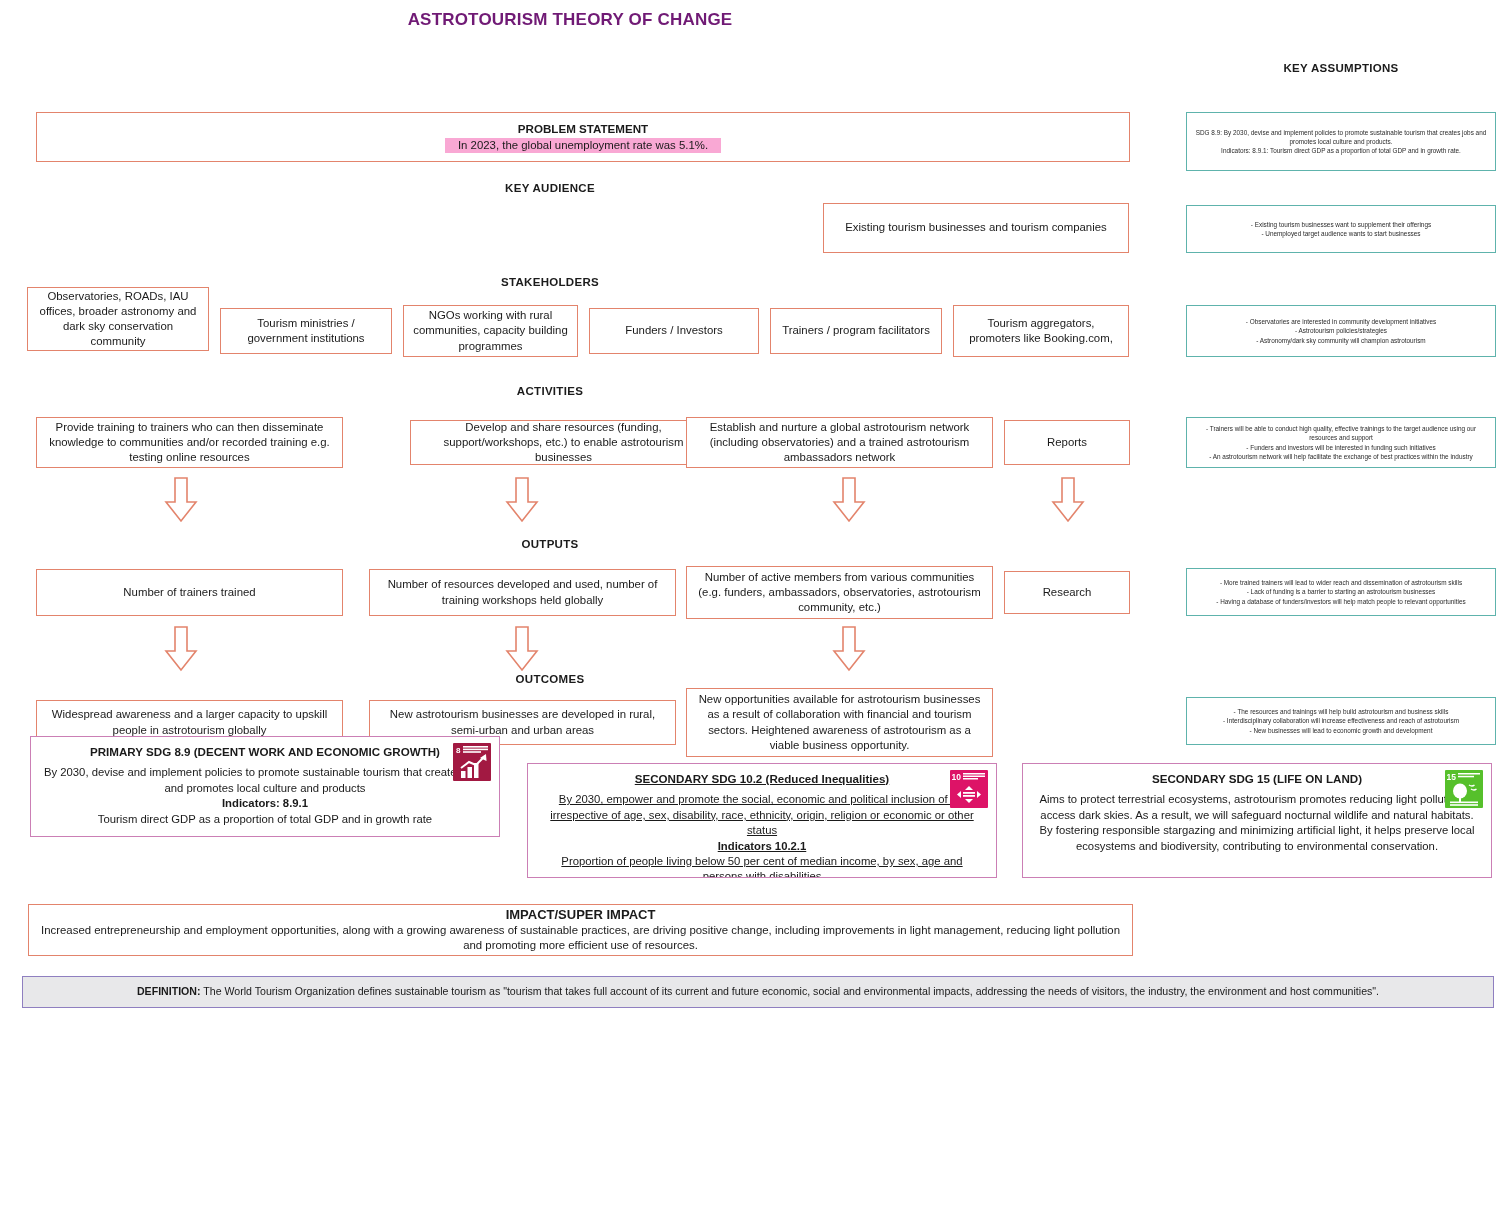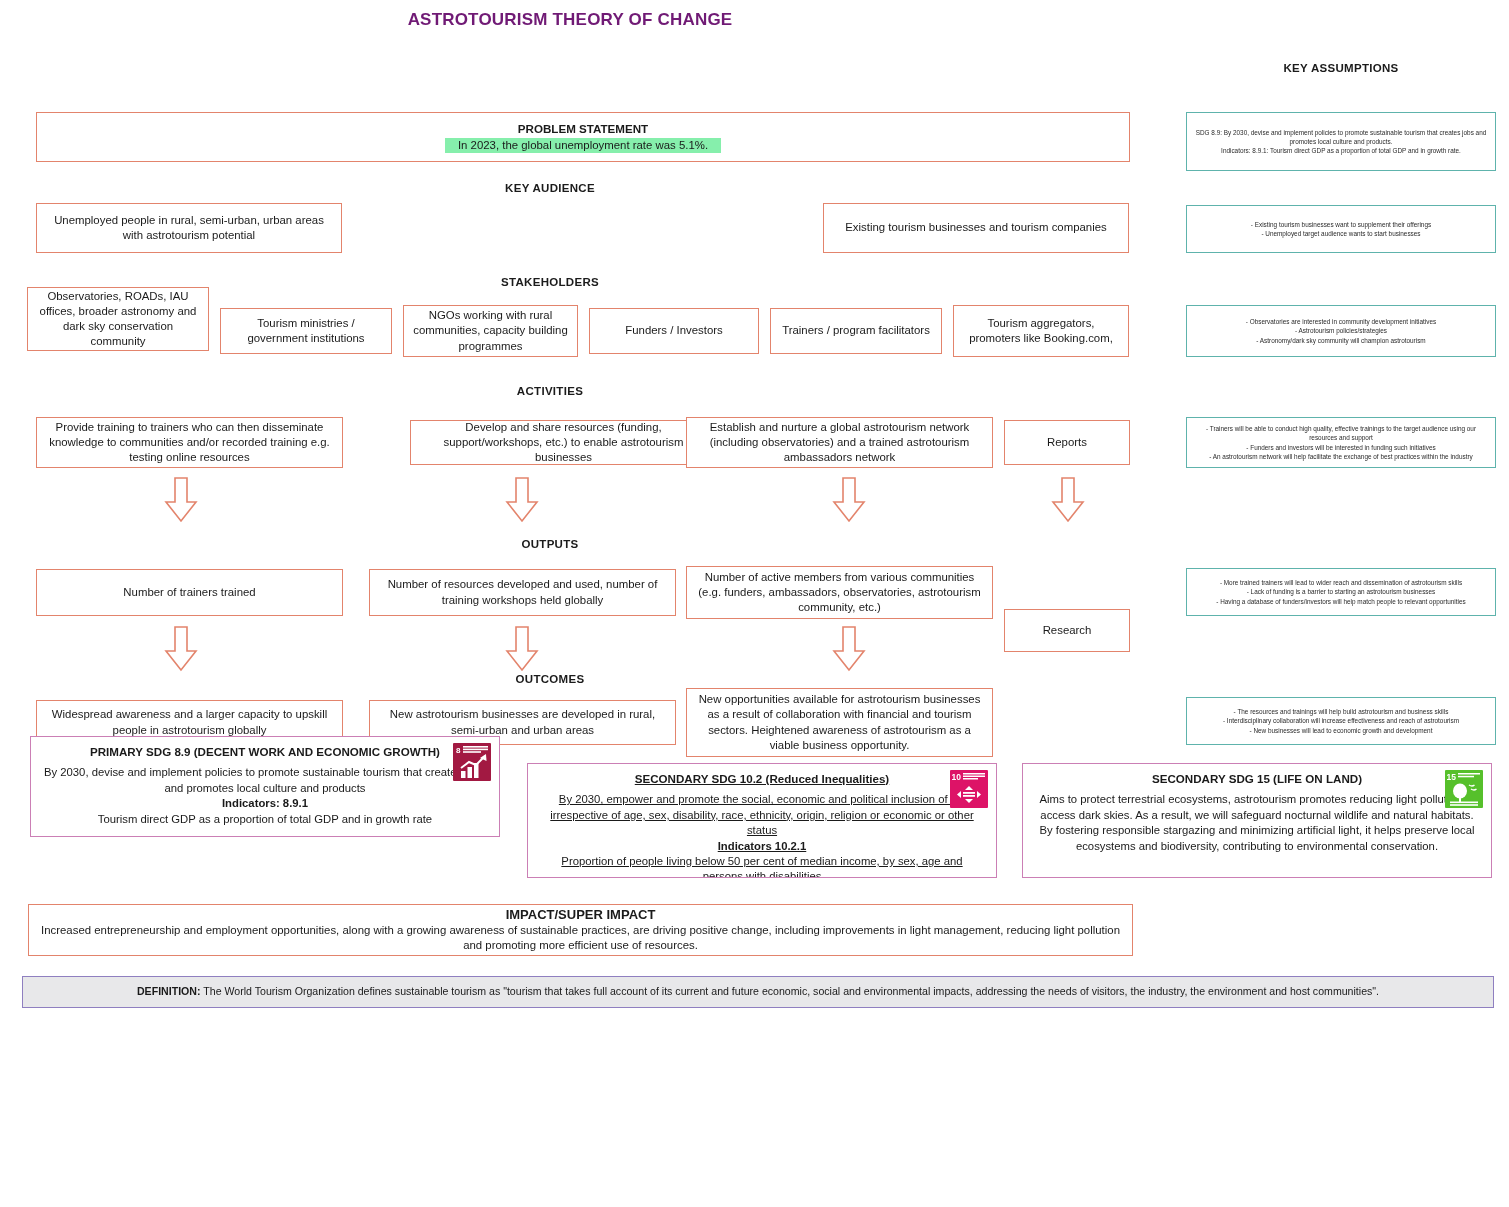--- a/index.html
+++ b/index.html
@@ -67,21 +67,21 @@
     justify-content: center;
     align-items: center;
     padding: 6px 8px;
   }
   .problem-title {
     font-weight: bold;
     font-size: 11.6px;
     margin-bottom: 1px;
   }
   .problem-text {
-    background: #86efac;
+    background: #f9a8d4;
     font-size: 11.4px;
     padding: 0 13px;
     display: inline-block;
   }
 
   .assump {
     position: absolute;
     border: 1.2px solid #5eb3ac;
     background: #ffffff;
     display: flex;
@@ -183,21 +183,20 @@
   <div class="box problem" style="left:36px; top:112px; width:1094px; height:50px;">
     <div class="problem-title">PROBLEM STATEMENT</div>
     <div class="problem-text">In 2023, the global unemployment rate was 5.1%.</div>
   </div>
 
   <div class="assump" style="left:1186px; top:112px; width:310px; height:59px;">SDG 8.9: By 2030, devise and implement policies to promote sustainable tourism that creates jobs and promotes local culture and products.
 Indicators: 8.9.1: Tourism direct GDP as a proportion of total GDP and in growth rate.</div>
 
   <div class="section-label" style="top:182px;">KEY AUDIENCE</div>
 
-  <div class="box" style="left:36px; top:203px; width:306px; height:50px;">Unemployed people in rural, semi-urban, urban areas with astrotourism potential</div>
   <div class="box" style="left:823px; top:203px; width:306px; height:50px;">Existing tourism businesses and tourism companies</div>
 
   <div class="assump" style="left:1186px; top:205px; width:310px; height:48px;">- Existing tourism businesses want to supplement their offerings
 - Unemployed target audience wants to start businesses</div>
 
   <div class="section-label" style="top:276px;">STAKEHOLDERS</div>
 
   <div class="box" style="left:27px; top:287px; width:182px; height:64px;">Observatories, ROADs, IAU offices, broader astronomy and dark sky conservation community</div>
   <div class="box" style="left:220px; top:308px; width:172px; height:46px;">Tourism ministries / government institutions</div>
   <div class="box" style="left:403px; top:305px; width:175px; height:52px;">NGOs working with rural communities, capacity building programmes</div>
@@ -239,21 +238,21 @@
     <svg width="34" height="46" viewBox="0 0 34 46">
         <polygon points="11,1 23,1 23,25 32,25 17,44 2,25 11,25" fill="#ffffff" stroke="#e3846c" stroke-width="1.6"></polygon>
       </svg>
   </div>
 
   <div class="section-label" style="top:538px;">OUTPUTS</div>
 
   <div class="box" style="left:36px; top:569px; width:307px; height:47px;">Number of trainers trained</div>
   <div class="box" style="left:369px; top:569px; width:307px; height:47px;">Number of resources developed and used, number of training workshops held globally</div>
   <div class="box" style="left:686px; top:566px; width:307px; height:53px;">Number of active members from various communities (e.g. funders, ambassadors, observatories, astrotourism community, etc.)</div>
-  <div class="box" style="left:1004px; top:571px; width:126px; height:43px;margin-top:38px;">Research</div>
+  <div class="box" style="left:1004px; top:571px; width:126px; height:43px;">Research</div>
 
   <div class="assump" style="left:1186px; top:568px; width:310px; height:48px;">- More trained trainers will lead to wider reach and dissemination of astrotourism skills
 - Lack of funding is a barrier to starting an astrotourism businesses
 - Having a database of funders/investors will help match people to relevant opportunities</div>
 
   <div class="arrow-down" style="left:164px; top:626px;">
     <svg width="34" height="46" viewBox="0 0 34 46">
         <polygon points="11,1 23,1 23,25 32,25 17,44 2,25 11,25" fill="#ffffff" stroke="#e3846c" stroke-width="1.6"></polygon>
       </svg>
   </div>

